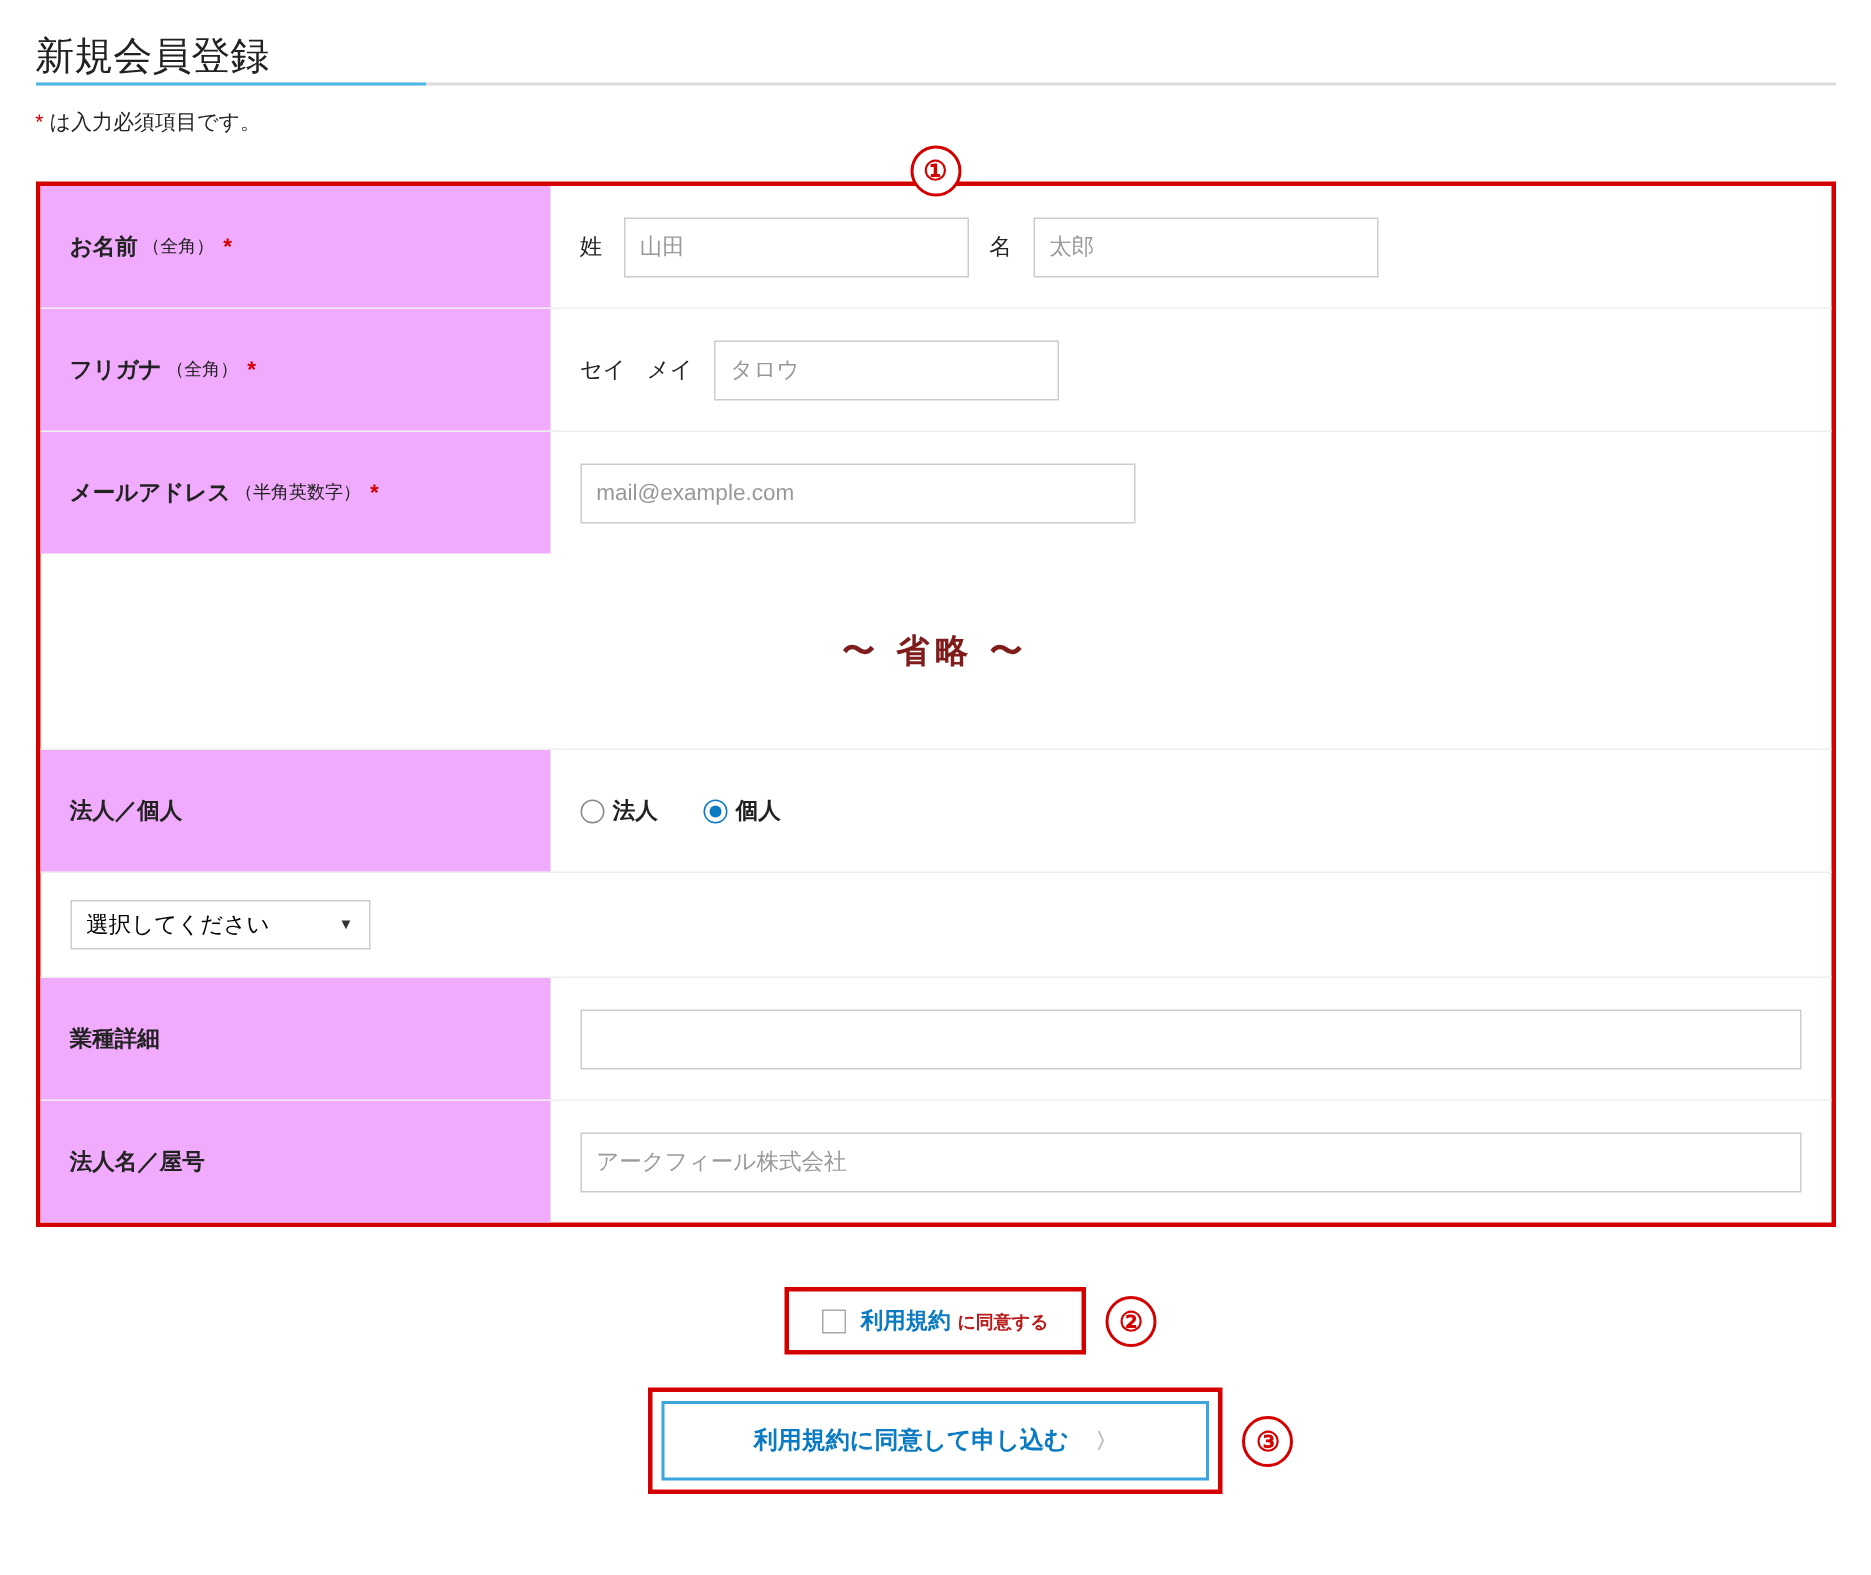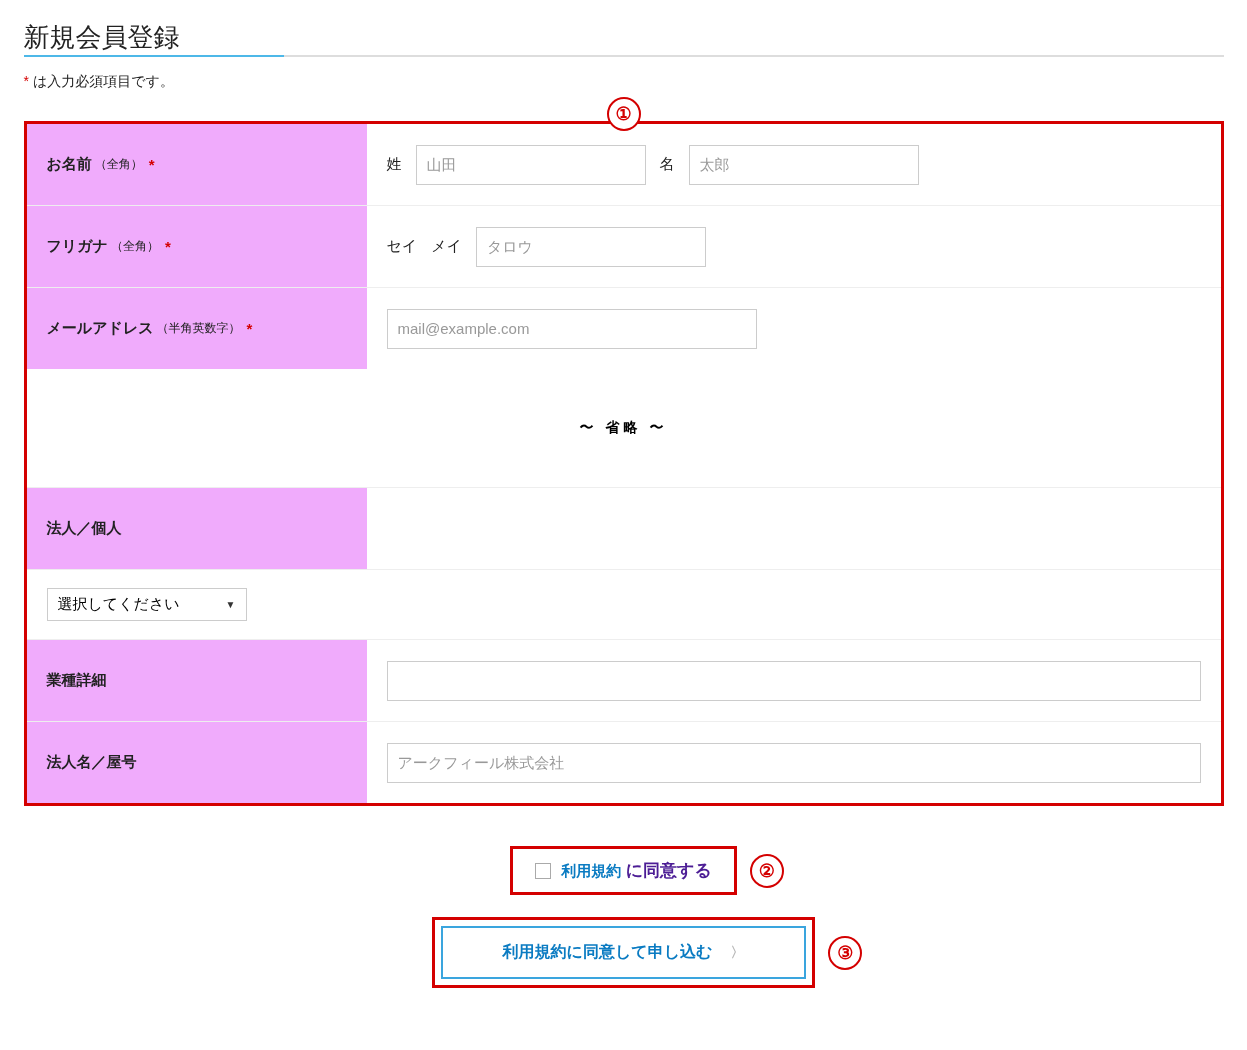--- a/index.html
+++ b/index.html
@@ -28,37 +28,37 @@
     .form-label-cell .req { color: #d40000; margin-left: 6px; font-weight: bold; }
     .form-input-cell { flex: 1; padding: 18px 20px; display: flex; align-items: center; gap: 14px; flex-wrap: wrap; }
     
     .sublabel { font-size: 15px; color: #222; }
     input[type="text"] { border: 1px solid #ccc; padding: 8px 10px; font-size: 15px; color: #333; height: 40px; }
     input[type="text"]::placeholder { color: #999; }
     .name-input { width: 230px; }
     .email-input { width: 370px; }
     .full-input { width: 100%; }
     
-    .omitted-section { text-align: center; padding: 50px 0; font-size: 14px; font-weight: bold; color: #000000; letter-spacing: 4px; }
+    .omitted-section { text-align: center; padding: 50px 0; font-size: 22px; font-weight: bold; color: #7f1d1d; letter-spacing: 4px; }
     
     .radio-group { display: flex; gap: 30px; align-items: center; }
     .radio-item { display: flex; align-items: center; gap: 6px; cursor: pointer; }
     .radio-circle { width: 16px; height: 16px; border: 1px solid #888; border-radius: 50%; display: flex; align-items: center; justify-content: center; background:#fff; }
     .radio-circle.checked { border-color: #0a7bc2; }
     .radio-circle.checked::after { content: ""; width: 8px; height: 8px; background: #0a7bc2; border-radius: 50%; }
     .radio-label { font-size: 15px; font-weight: bold; color: #222; }
     
     .select-box { border: 1px solid #ccc; padding: 6px 10px; font-size: 15px; display: flex; align-items: center; gap: 10px; min-width: 200px; cursor: pointer; }
     .select-box .caret { font-size: 10px; color: #333; margin-left: auto; }
     
     .agree-wrap { display: flex; justify-content: center; margin-bottom: 22px; }
     .agree-box { border: 3px solid #d40000; padding: 10px 22px; display: flex; align-items: center; gap: 10px; position: relative; }
     .checkbox { width: 16px; height: 16px; border: 1px solid #aaa; background: #fff; }
     .agree-link { color: #0a7bc2; font-size: 15px; font-weight: bold; }
-    .agree-text { font-size: 17px; color: #4c1d95; font-weight: bold; }
+    .agree-text { font-size: 12px; color: #b91c1c; font-weight: bold; }
     
     .submit-wrap { display: flex; justify-content: center; }
     .submit-box { border: 3px solid #d40000; padding: 6px; position: relative; }
     .submit-btn { border: 2px solid #3aa5de; background: #fff; color: #0a7bc2; font-size: 16px; font-weight: bold; padding: 14px 60px; display: flex; align-items: center; gap: 18px; cursor: pointer; min-width: 340px; justify-content: center; }
     .submit-btn .chev { color: #b8b8b8; font-size: 14px; }
   </style>
 </head>
 <body>
 
 <div class="container">
@@ -109,20 +109,32 @@
         </div>
         <div class="form-input-cell">
           <input type="text" class="email-input" placeholder="mail@example.com" style="">
         </div>
       </div>
 
       <div class="omitted-section">〜 省略 〜</div>
 
       <div class="form-row">
         <div class="form-label-cell">法人／個人</div>
+        <div class="form-input-cell">
+          <div class="radio-group">
+            <div class="radio-item">
+              <span class="radio-circle"></span>
+              <span class="radio-label">法人</span>
+            </div>
+            <div class="radio-item">
+              <span class="radio-circle checked"></span>
+              <span class="radio-label">個人</span>
+            </div>
+          </div>
+        </div>
       </div>
 
       <div class="form-row">
         <div class="form-input-cell">
           <div class="select-box">
             <span>選択してください</span>
             <span class="caret">▼</span>
           </div>
         </div>
       </div>

